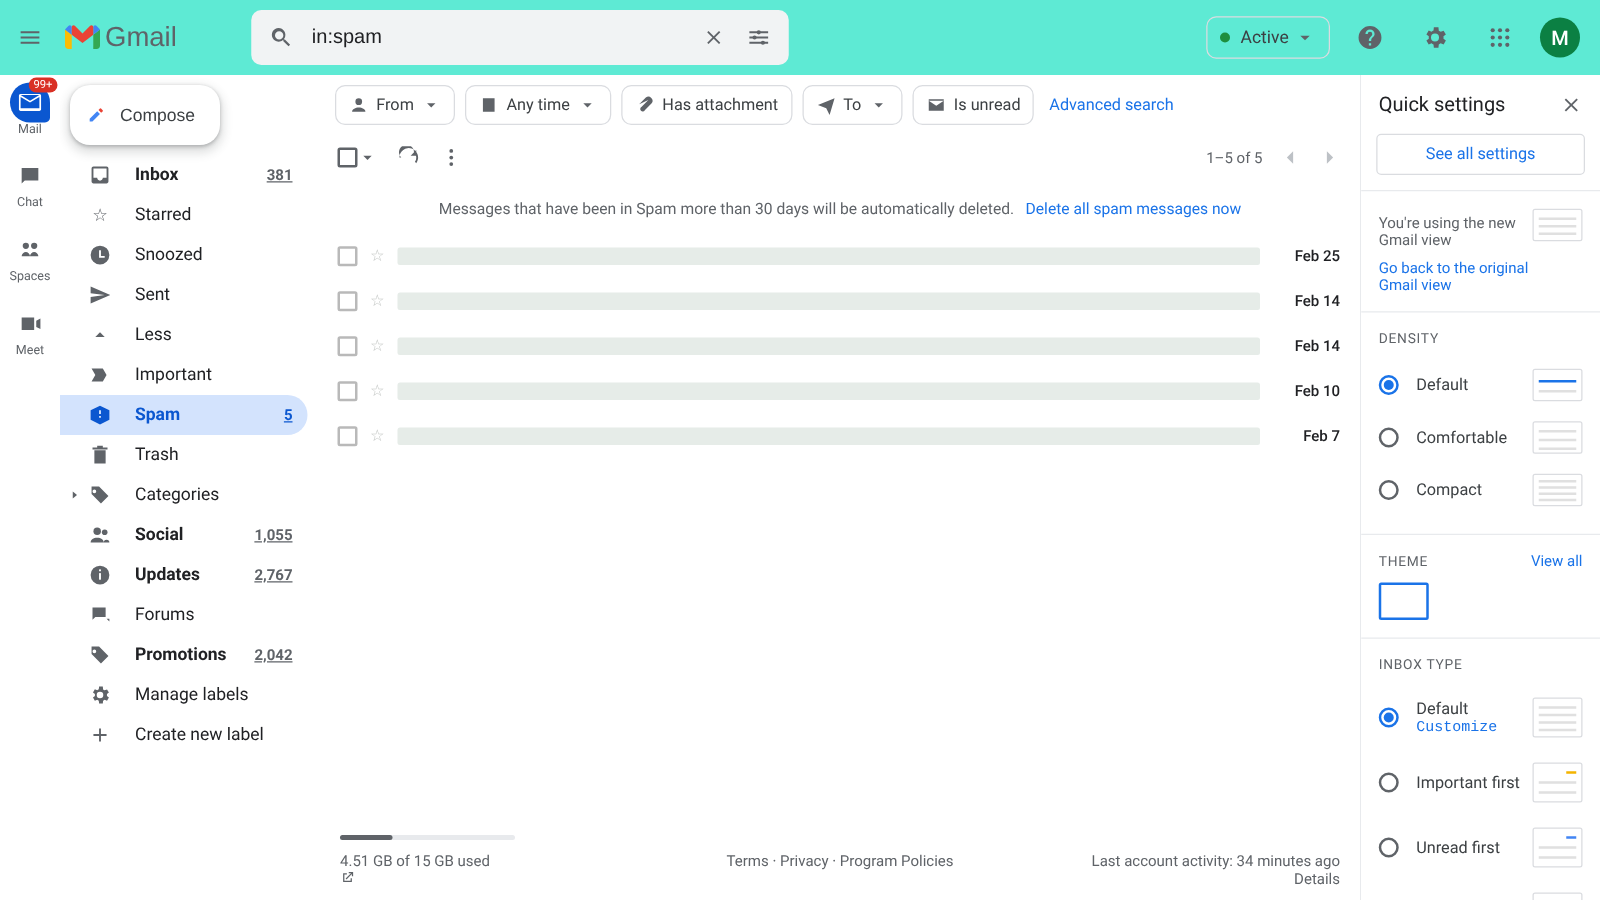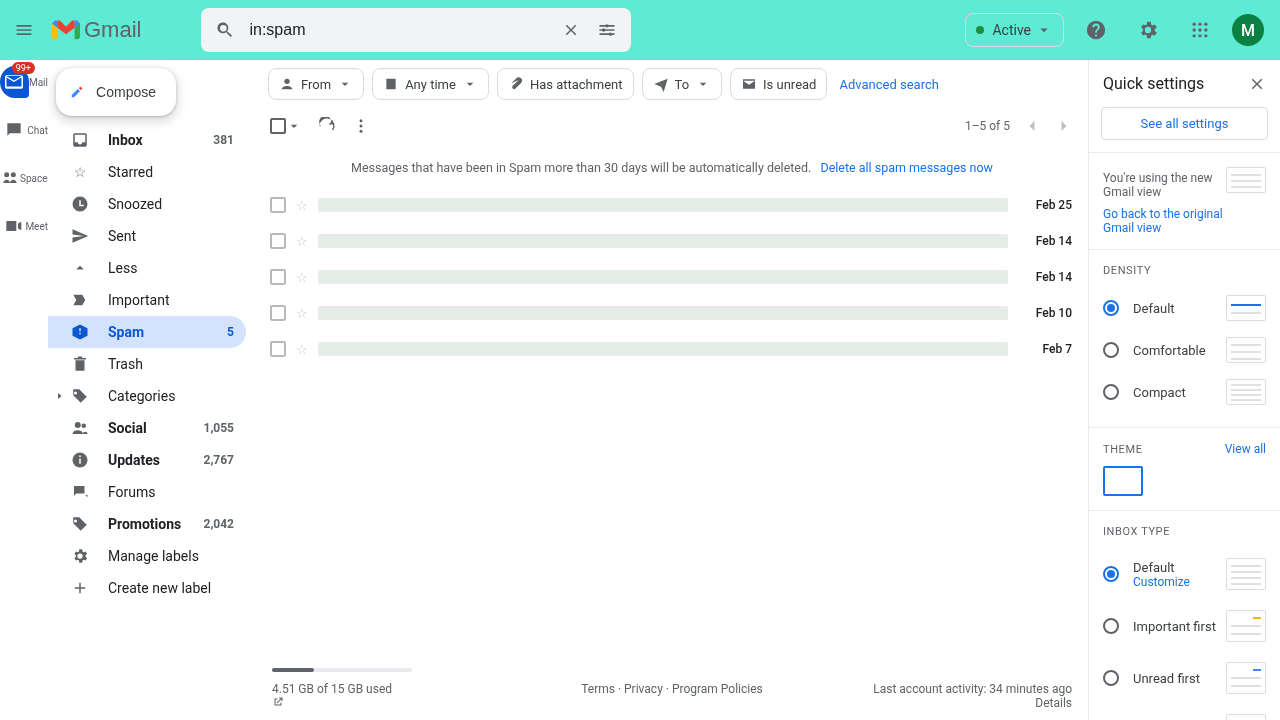--- a/index.html
+++ b/index.html
@@ -20,34 +20,34 @@
   .status-chip { display:flex; align-items:center; border:1px solid #dadce0; border-radius:8px; height:34px; padding:0 10px; font-size:14px; cursor:pointer; color:#3c4043;}
   .status-dot { width:8px; height:8px; border-radius:50%; background:#1e8e3e; margin-right:8px; }
   .header-right .icon-btn { width:40px; height:40px; display:flex; align-items:center; justify-content:center; border-radius:50%; cursor:pointer; color:#5f6368;}
   .avatar { width:32px; height:32px; border-radius:50%; background:#0b8043; color:#fff; display:flex; align-items:center; justify-content:center; font-size:16px; font-weight:500; cursor:pointer;}
 
   
   .body { display:flex; height:calc(100vh - 60px); }
 
   
   .rail { width:48px; display:flex; flex-direction:column; align-items:center; padding-top:6px; gap:16px; background:#fff;}
-  .rail-item { width:48px; display:flex; flex-direction:row; align-items:center; cursor:pointer; font-size:10px; color:#5f6368;}
+  .rail-item { width:48px; display:flex; flex-direction:column; align-items:center; cursor:pointer; font-size:10px; color:#5f6368;}
   .rail-icon { width:32px; height:32px; border-radius:50%; display:flex; align-items:center; justify-content:center; position:relative;}
   .rail-icon.mail { background:#0b57d0; border-bottom-right-radius:4px; }
   .rail-badge { position:absolute; top:-4px; right:-6px; background:#d93025; color:#fff; font-size:9px; padding:1px 4px; border-radius:8px; }
 
   
   .sidebar { width:208px; background:#fff; overflow-y:auto; padding-bottom:20px;}
   .compose { margin:8px 0 8px 8px; background:#fff; border:none; border-radius:16px; box-shadow:0 1px 3px rgba(60,64,67,.3),0 4px 8px 3px rgba(60,64,67,.15); height:48px; width:120px; display:flex; align-items:center; padding:0 20px 0 14px; cursor:pointer; font-size:14px; color:#3c4043; font-weight:500;}
   .compose svg { margin-right:12px; }
   .nav { margin-top:6px; }
   .nav-item { height:32px; display:flex; align-items:center; padding:0 12px 0 22px; border-top-right-radius:16px; border-bottom-right-radius:16px; cursor:pointer; color:#202124; font-size:14px; margin-right:10px;}
   .nav-item .icon { width:20px; margin-right:18px; color:#5f6368; display:flex; align-items:center; justify-content:center;}
   .nav-item.bold { font-weight:700; }
-  .nav-item.bold .count { font-weight:700; }
+  .nav-item.bold .count { font-weight:700;text-decoration:underline; }
   .nav-item .count { margin-left:auto; font-size:12px; color:#5f6368; }
   .nav-item.active { background:#d3e3fd; color:#0b57d0;}
   .nav-item.active .icon { color:#0b57d0; }
   .nav-item.active .count { color:#0b57d0; font-weight:700;}
   .labels-head { display:flex; align-items:center; padding:8px 12px 8px 22px; font-size:11px; letter-spacing:.8px; color:#5f6368; margin-top:14px;}
 
   
   .main { flex:1; display:flex; flex-direction:column; background:#fff; min-width:0;}
   .chips { display:flex; align-items:center; gap:8px; padding:8px 12px; }
   .chip { display:flex; align-items:center; height:32px; border:1px solid #dadce0; border-radius:8px; padding:0 10px; font-size:13px; color:#3c4043; cursor:pointer;}
@@ -87,21 +87,21 @@
   .radio.sel { border-color:#1a73e8;}
   .radio.sel::after { content:""; width:8px; height:8px; border-radius:50%; background:#1a73e8;}
   .thumb { margin-left:auto; width:40px; height:26px; border:1px solid #dadce0; border-radius:2px; background:linear-gradient(#fff,#fff); position:relative; flex-shrink:0;}
   .thumb .line { position:absolute; left:4px; right:4px; height:2px; background:#e0e0e0;}
   .viewall { margin-left:auto; color:#1a73e8; font-size:12px; cursor:pointer;}
   .theme-thumb { width:40px; height:30px; border:2px solid #1a73e8; border-radius:2px; background:#fff; }
   .info { font-size:12px; color:#5f6368; padding:4px 0 8px;}
   .goback { color:#1a73e8; font-size:12px; cursor:pointer;}
   .sec-head-row { display:flex; align-items:center; padding:10px 14px 6px;}
   hr.div { border:none; border-top:1px solid #e8eaed; margin:4px 0;}
-  .customize { color:#1a73e8; font-size:12px; margin-top:0;}
+  .customize { color:#1a73e8; font-size:12px; margin-top:0;font-family:Liberation Mono, monospace;}
   .ib-row { display:flex; align-items:center; padding:10px 0;}
   .ib-label { display:flex; flex-direction:column; font-size:13px; color:#3c4043;}
 </style>
 </head>
 <body>
 
 <div class="header">
   <div class="burger">
     <svg width="20" height="20" viewBox="0 0 24 24" fill="#5f6368">
         <path d="M3 6h18v2H3zm0 5h18v2H3zm0 5h18v2H3z"></path>

